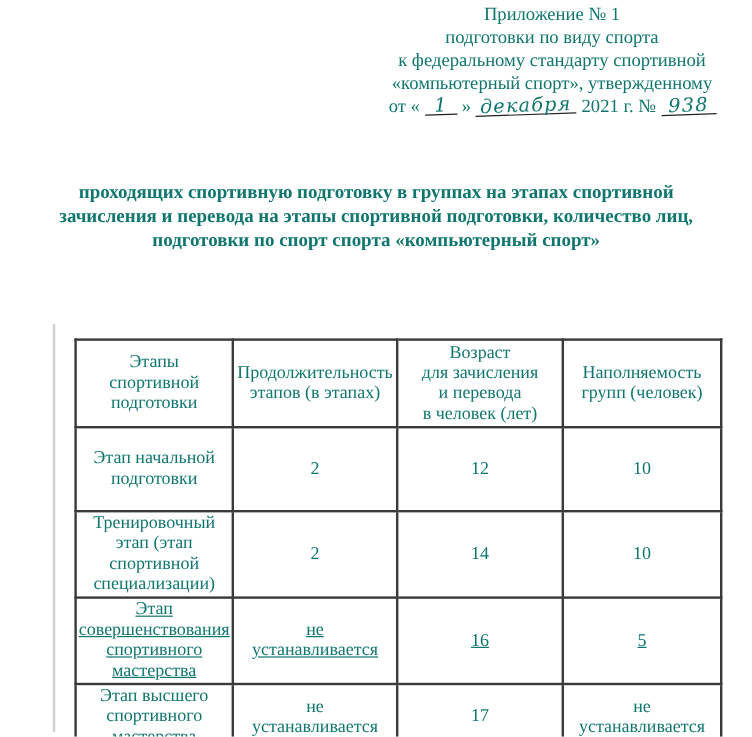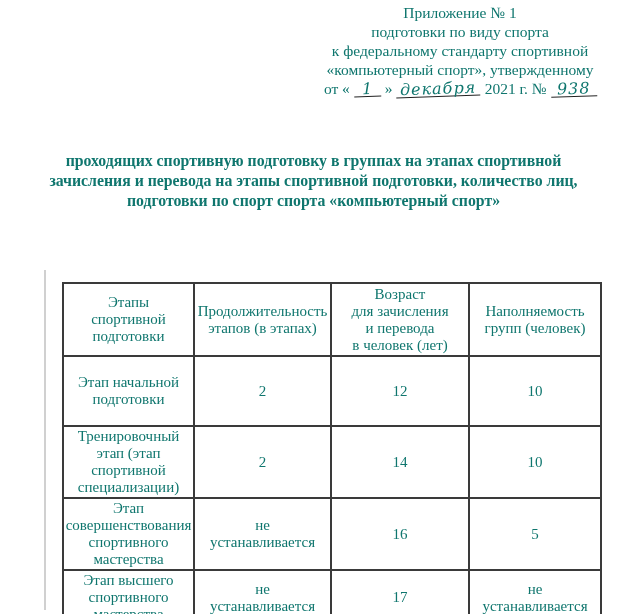--- a/index.html
+++ b/index.html
@@ -71,21 +71,21 @@
     white-space: pre-line;
     overflow: hidden;
   }
   col.c1 { width: 131px; }
   col.c2 { width: 137px; }
   col.c3 { width: 138px; }
   col.c4 { width: 132px; }
   tr.hdr  td { height: 69px; }
   tr.r0 td { height: 66px; }
   tr.r1 td { height: 66px; }
-  tr.r2 td { height: 66px; }
+  tr.r2 td { height: 66px; text-decoration: underline; }
   tr.r3 td { height: 47px; }
 
   
   #scan-line {
     position: absolute;
     left: 44px;
     top: 270px;
     width: 2px;
     height: 340px;
     background: rgba(170,170,170,0.55);

